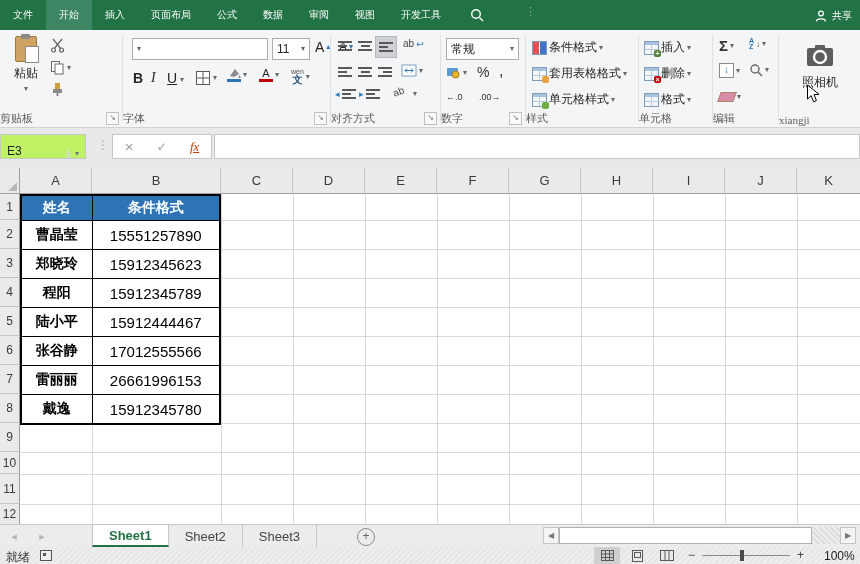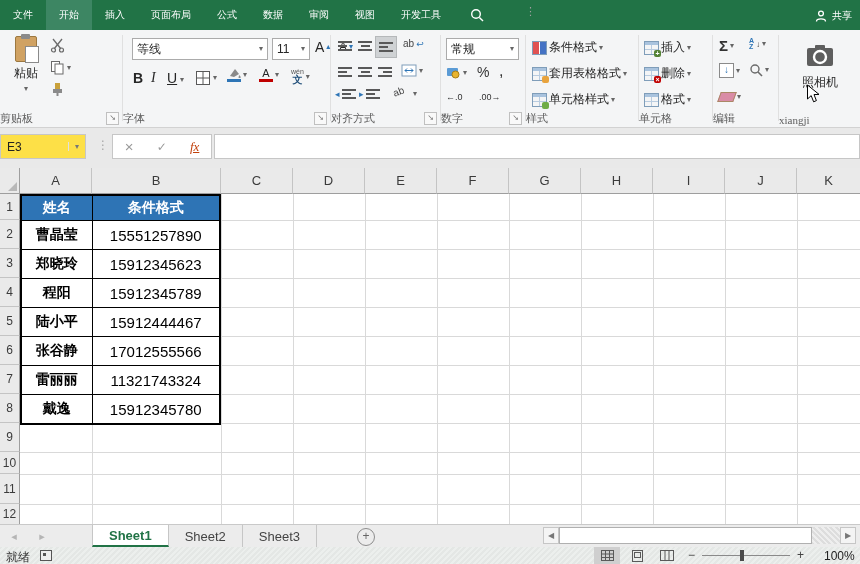--- a/index.html
+++ b/index.html
@@ -51,22 +51,22 @@
   .pin{font-size:7px;color:#555;line-height:7px;}
   .han{font-size:10px;color:#1F4E79;line-height:10px;font-weight:bold;}
   .eraser{width:14px;height:8px;background:#D98CA6;border:1px solid #A86;transform:skewX(-20deg);}
   .sortaz{display:flex;flex-direction:column;line-height:6px;font-size:7px;color:#2E75B6;font-weight:bold;}
   .filldown{width:13px;height:13px;border:1px solid #8A8A8A;background:#fff;color:#2E75B6;font-size:10px;
             line-height:12px;text-align:center;font-weight:bold;}
   .camera-btn{position:absolute;left:12px;top:6px;width:58px;height:76px;display:flex;flex-direction:column;
               align-items:center;padding-top:8px;box-sizing:border-box;gap:6px;}
   
   .fstrip{position:absolute;left:0;top:128px;width:860px;height:40px;background:#E9E9E9;}
-  .namebox{position:absolute;left:0;top:6px;width:86px;height:25px;background:#fde047;border:1px solid #C6C6C6;
-           box-sizing:border-box;display:flex;align-items:center;font-size:12px;color:#222;}
+  .namebox{position:absolute;left:0;top:6px;width:86px;height:25px;background:#bef264;border:1px solid #C6C6C6;
+           box-sizing:border-box;display:flex;align-items:flex-end;font-size:12px;color:#222;}
   .namebox .nb{flex:1;padding-left:6px;}
   .namebox .nbc{width:16px;text-align:center;border-left:1px solid #E0E0E0;color:#777;font-size:8px;}
   .fdots{position:absolute;left:97px;top:10px;color:#A8A8A8;font-size:12px;letter-spacing:0;}
   .fxbox{position:absolute;left:112px;top:6px;width:100px;height:25px;background:#fff;border:1px solid #C6C6C6;
          box-sizing:border-box;display:flex;align-items:center;justify-content:space-around;color:#9A9A9A;}
   .fxbox .fx{font-family:"Liberation Serif",serif;font-style:italic;color:#c2410c;font-size:13px;text-decoration:underline;}
   .finput{position:absolute;left:214px;top:6px;width:646px;height:25px;background:#fff;border:1px solid #C6C6C6;
           box-sizing:border-box;font-size:12px;padding:0 4px;color:#222;display:flex;align-items:center;}
   
   .ch{position:absolute;top:168px;height:26px;background:#EAEAEA;border-right:1px solid #C4C4C4;
@@ -189,21 +189,20 @@
           <rect x="3" y="7" width="9" height="4" fill="#8A8A8A"></rect>
           <rect x="6.5" y="11" width="2" height="3" fill="#8A8A8A"></rect>
         </svg>
       </div>
       <div class="glabel" style="right:14px">剪贴板</div>
       <div class="glauncher">↘</div>
     </div>
 
     <div class="rgroup" style="left:123px;width:207px">
       <div class="selbox" style="left:9px;top:8px;width:136px">
-        <span class="lbl">等线</span>
         <span class="caret">▾</span>
       </div>
       <div class="selbox" style="left:149px;top:8px;width:38px">
         <span class="lbl">11</span>
         <span class="caret">▾</span>
       </div>
       <div class="rbtn" style="left:192px;top:9px;font-size:14px">
         <span>A</span>
           <span class="caret" style="color:#2E75B6;vertical-align:top">▴</span>
       </div>
@@ -556,21 +555,21 @@
     <tr class="dr">
       <td class="name">陆小平</td>
       <td class="phone">15912444467</td>
     </tr>
     <tr class="dr">
       <td class="name">张谷静</td>
       <td class="phone">17012555566</td>
     </tr>
     <tr class="dr">
       <td class="name">雷丽丽</td>
-      <td class="phone">11321743324</td>
+      <td class="phone">26661996153</td>
     </tr>
     <tr class="dr">
       <td class="name">戴逸</td>
       <td class="phone">15912345780</td>
     </tr>
   </tbody>
     </table>
 
   <div class="sheetbar">
     <div class="navarr">◂</div>

